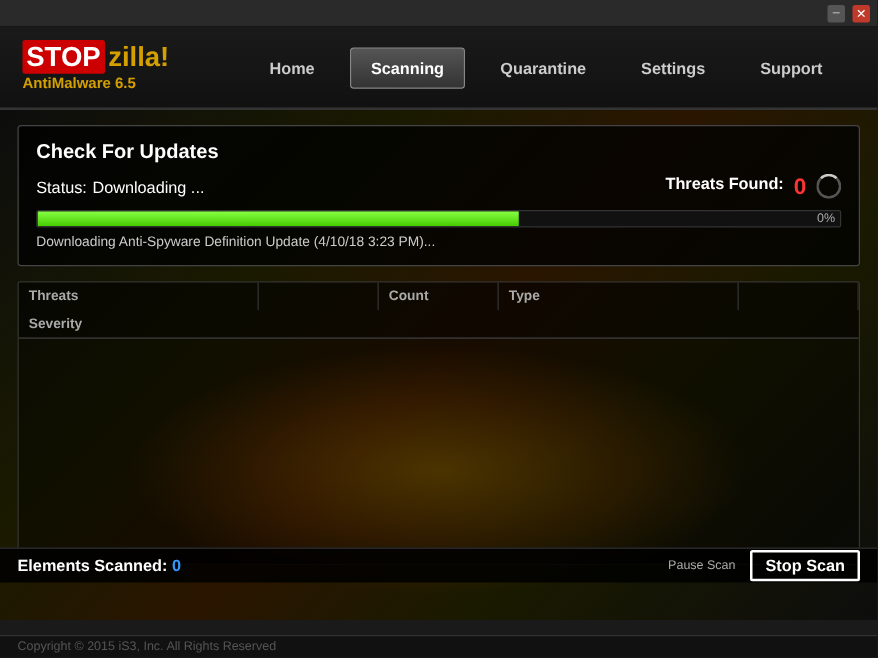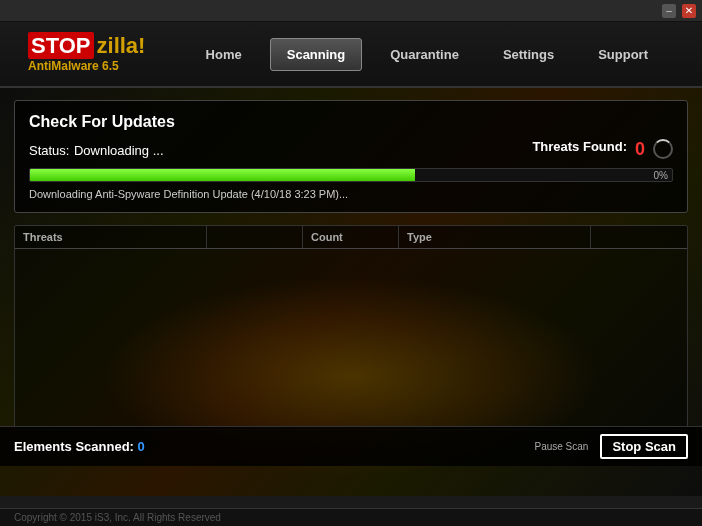--- a/index.html
+++ b/index.html
@@ -36,21 +36,21 @@
       border-radius: 2px;
     }
     .title-bar-btn.close { background: #c0392b; color: white; }
 
     
     .header {
       background: linear-gradient(to bottom, #1a1a1a 0%, #111 100%);
       height: 66px;
       display: flex;
       align-items: center;
-      padding: 0 28px;
+      padding: 0 18px;
       border-bottom: 2px solid #333;
       position: relative;
     }
     .logo-area {
       display: flex;
       flex-direction: column;
       margin-right: 20px;
     }
     .logo-stop {
       font-size: 22px;
@@ -225,21 +225,21 @@
       background: rgba(0,0,0,0.4);
       min-height: 180px;
     }
 
     
     .bottom-bar {
       position: absolute;
       bottom: 30px;
       left: 0;
       right: 0;
-      height: 40px;
+      height: 28px;
       background: rgba(0,0,0,0.85);
       border-top: 1px solid #333;
       display: flex;
       align-items: center;
       padding: 0 14px;
     }
     .elements-scanned {
       color: white;
       font-size: 13px;
       font-weight: bold;
@@ -341,20 +341,21 @@
     <div class="download-status">Downloading Anti-Spyware Definition Update (4/10/18 3:23 PM)...</div>
   </div>
 
   <div class="threats-table">
     <div class="table-header">
       <div class="table-header-cell">Threats</div>
       <div class="table-header-cell"></div>
       <div class="table-header-cell">Count</div>
       <div class="table-header-cell">Type</div>
       <div class="table-header-cell"></div>
+      <div class="table-header-cell">Severity</div>
     </div>
     <div class="table-body"></div>
   </div>
 
   <div class="bottom-bar">
     <div class="elements-scanned">
       <span>Elements Scanned:</span>
       <span class="elements-count">0</span>
     </div>
     <div class="scan-buttons">

